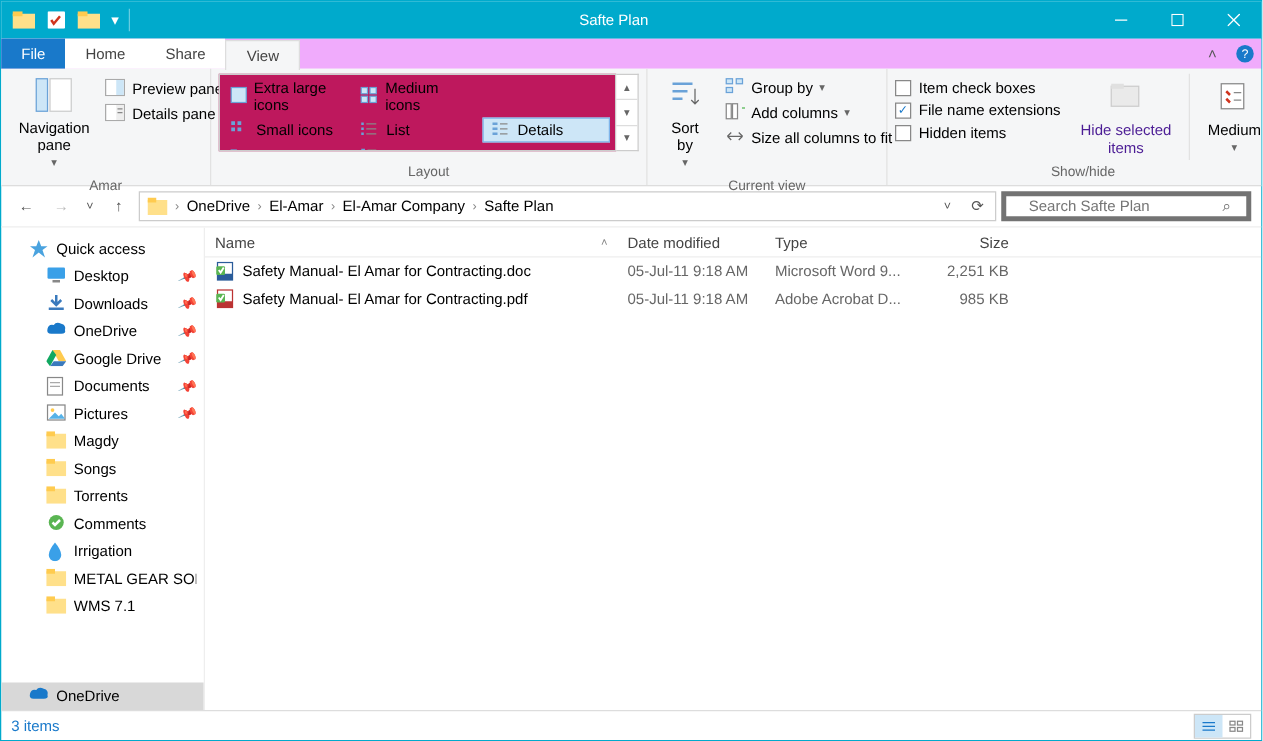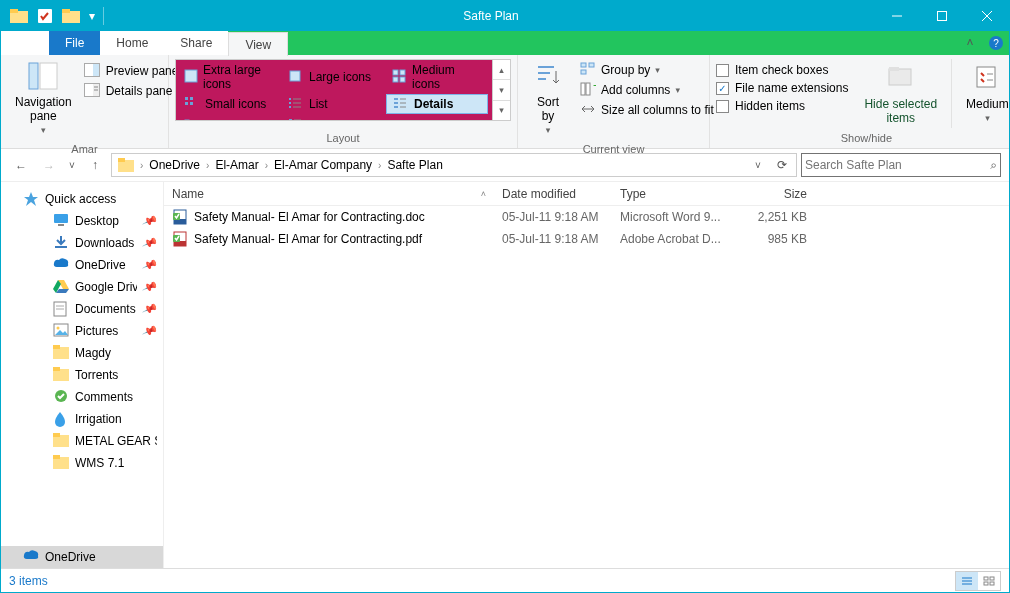--- a/index.html
+++ b/index.html
@@ -9,68 +9,68 @@
 
 .titlebar { height: 30px; background: #00aacc; display: flex; align-items: center; color: #fff; }
 .qat { display: flex; align-items: center; padding-left: 6px; gap: 2px; }
 .qat-icon { width: 24px; height: 24px; display: flex; align-items: center; justify-content: center; }
 .qat-sep { width: 1px; height: 18px; background: rgba(255,255,255,0.4); margin: 0 4px; }
 .title-text { flex: 1; text-align: center; font-size: 12px; color: #fff; }
 .win-controls { display: flex; }
 .win-btn { width: 45px; height: 30px; display: flex; align-items: center; justify-content: center; color: #fff; }
 
 
-.tabrow { height: 24px; background: #22c55e; display: flex; border-bottom: 0; margin-left: 48px; }
+.tabrow { height: 24px; background: #f0abfc; display: flex; border-bottom: 0; }
 .tab { padding: 0 16px; height: 24px; display: flex; align-items: center; color: #444; background: #fff; }
 .tab.file { background: #1979ca; color: #fff; }
 .tab.active { background: #f5f6f7; position: relative; top: 1px; border-top: 1px solid #ddd; border-left: 1px solid #ddd; border-right: 1px solid #ddd; }
 .tab-spacer { flex: 1; }
 .tab-ctrl { width: 26px; display: flex; align-items: center; justify-content: center; color: #555; }
 
 
 .ribbon { height: 94px; background: #f5f6f7; border-bottom: 1px solid #ddd; display: flex; }
 .group { border-right: 1px solid #e2e2e2; display: flex; flex-direction: column; }
 .group-body { flex: 1; display: flex; padding: 4px 6px; }
 .group-label { height: 16px; text-align: center; font-size: 11px; color: #666; }
 .big-btn { display: flex; flex-direction: column; align-items: center; justify-content: center; padding: 2px 8px; text-align: center; line-height: 14px; }
 .big-btn .ico { width: 32px; height: 32px; margin-bottom: 2px; }
 .chk-col { display: flex; flex-direction: column; gap: 4px; padding-top: 4px; }
 .chk-row { display: flex; align-items: center; gap: 6px; white-space: nowrap; }
 .chk-row .ico { width: 16px; height: 16px; }
 .layout-grid { display: flex; flex-direction: column; gap: 2px; border: 1px solid #ccc; padding: 2px; background: #be185d; height: 62px; overflow: hidden; width: 318px; }
 .layout-row { display: flex; gap: 2px; }
 .layout-opt { display: flex; align-items: center; gap: 5px; padding: 1px 6px; width: 102px; }
-.layout-opt.sel { background: #cde6f7; border: 1px solid #7eb4ea; font-weight: bold; }
+.layout-opt.sel { background: #cde6f7; border: 1px solid #7eb4ea; }
 .layout-opt .ico { width: 16px; height: 16px; }
 .scroll-col { width: 18px; display: flex; flex-direction: column; border: 1px solid #ccc; border-left: 0; height: 62px; background: #fff; }
 .scroll-col div { flex: 1; display: flex; align-items: center; justify-content: center; border-bottom: 1px solid #ddd; color: #666; font-size: 9px; }
 .scroll-col div:last-child { border-bottom: 0; }
 .cv-col { display: flex; flex-direction: column; gap: 2px; padding-top: 2px; }
 .cv-row { display: flex; align-items: center; gap: 5px; white-space: nowrap; padding: 1px 2px; }
 .cv-row .ico { width: 16px; height: 16px; }
 .checkbox { width: 13px; height: 13px; border: 1px solid #888; background: #fff; display: inline-flex; align-items: center; justify-content: center; font-size: 10px; color: #1979ca; }
 
 
 .addrrow { height: 32px; display: flex; align-items: center; padding: 0 8px; gap: 4px; border-bottom: 0; }
 .nav-btn { width: 24px; height: 24px; display: flex; align-items: center; justify-content: center; color: #555; }
 .nav-btn.disabled { color: #bbb; }
 .addrbox { flex: 1; height: 24px; border: 1px solid #ccc; display: flex; align-items: center; padding: 0 2px; gap: 0; }
 .crumb { padding: 0 4px; display: flex; align-items: center; gap: 4px; height: 22px; }
 .crumb-sep { color: #888; font-size: 10px; padding: 0 2px; }
 .addr-spacer { flex: 1; }
 .addr-ctrl { width: 24px; height: 22px; display: flex; align-items: center; justify-content: center; color: #555; }
-.searchbox { width: 200px; height: 24px; border: 1px solid #737373; display: flex; align-items: center; padding: 0 3px; color: #888; }
+.searchbox { width: 200px; height: 24px; border: 4px solid #737373; display: flex; align-items: center; padding: 0 18px; color: #888; }
 .searchbox input { border: 0; outline: 0; flex: 1; font-size: 12px; color: #888; }
 
 
 .content { flex: 1; display: flex; overflow: hidden; border-top: 1px solid #eee; }
 .navpane { width: 163px; border-right: 1px solid #eee; overflow-y: auto; padding-top: 6px; display: flex; flex-direction: column; }
 .nav-spacer { flex: 1; }
 .nav-item { display: flex; align-items: center; gap: 6px; padding: 3px 6px 3px 22px; white-space: nowrap; overflow: hidden; }
-.nav-item.lvl2 { padding-left: 52px; }
+.nav-item.lvl2 { padding-left: 36px; }
 .nav-item.sel { background: #d8d8d8; }
 .nav-item .ico { width: 16px; height: 16px; flex-shrink: 0; }
 .pin { width: 14px; text-align: center; color: #7a7a7a; font-size: 11px; transform: rotate(20deg); }
 .filepane { flex: 1; display: flex; flex-direction: column; }
 .cols { display: flex; height: 24px; align-items: center; border-bottom: 1px solid #eee; color: #444; }
 .col { padding: 0 8px; display: flex; align-items: center; gap: 6px; }
 .col.name { flex: 0 0 330px; }
 .col.date { flex: 0 0 118px; }
 .col.type { flex: 0 0 118px; }
 .col.size { flex: 0 0 85px; justify-content: flex-end; }
@@ -197,28 +197,20 @@
       <div class="group-body">
         <div class="layout-grid">
           <div class="layout-row">
             <div class="layout-opt">
                 <span class="ico">
                   <svg width="14" height="14">
                     <rect x="1" y="1" width="12" height="12" fill="#cde6f7" stroke="#6aa2d8"></rect>
                   </svg>
                 </span>
                 <span>Extra large icons</span>
-              </div>
-            <div class="layout-opt">
-                <span class="ico">
-                  <svg width="14" height="14">
-                    <rect x="2" y="2" width="10" height="10" fill="#cde6f7" stroke="#6aa2d8"></rect>
-                  </svg>
-                </span>
-                <span>Large icons</span>
               </div>
             <div class="layout-opt">
                 <span class="ico">
                   <svg width="14" height="14">
                     <rect x="1" y="1" width="5" height="5" fill="#cde6f7" stroke="#6aa2d8"></rect>
                     <rect x="8" y="1" width="5" height="5" fill="#cde6f7" stroke="#6aa2d8"></rect>
                     <rect x="1" y="8" width="5" height="5" fill="#cde6f7" stroke="#6aa2d8"></rect>
                     <rect x="8" y="8" width="5" height="5" fill="#cde6f7" stroke="#6aa2d8"></rect>
                   </svg>
                 </span>
@@ -359,21 +351,21 @@
             </div>
           <div class="chk-row">
               <span class="checkbox">✓</span>
               <span>File name extensions</span>
             </div>
           <div class="chk-row">
               <span class="checkbox"></span>
               <span>Hidden items</span>
             </div>
         </div>
-        <div class="big-btn" style="color:#14532d;margin-left:8px">
+        <div class="big-btn" style="color:#4c1d95;margin-left:8px">
           <div class="ico">
               <svg width="30" height="28">
                 <rect x="4" y="6" width="22" height="16" fill="#eaeaea" stroke="#ccc"></rect>
                 <rect x="4" y="4" width="10" height="4" fill="#e0e0e0"></rect>
               </svg>
             </div>
           <span style="white-space:pre">Hide selected
 items</span>
         </div>
         <div style="width:1px;background:#e2e2e2;margin:0 6px"></div>
@@ -515,20 +507,29 @@
             </span>
             <span style="flex:1;overflow:hidden;text-overflow:clip">Magdy</span>
           </div>
           <div class="nav-item lvl2">
             <span class="ico">
               <svg width="16" height="14">
                 <rect x="0" y="2" width="16" height="12" fill="#ffe08a"></rect>
                 <rect x="0" y="0" width="7" height="4" fill="#ffcb4f"></rect>
               </svg>
             </span>
+            <span style="flex:1;overflow:hidden;text-overflow:clip">Songs</span>
+          </div>
+          <div class="nav-item lvl2">
+            <span class="ico">
+              <svg width="16" height="14">
+                <rect x="0" y="2" width="16" height="12" fill="#ffe08a"></rect>
+                <rect x="0" y="0" width="7" height="4" fill="#ffcb4f"></rect>
+              </svg>
+            </span>
             <span style="flex:1;overflow:hidden;text-overflow:clip">Torrents</span>
           </div>
           <div class="nav-item lvl2">
             <span class="ico">
               <svg width="16" height="14">
                 <circle cx="8" cy="7" r="6" fill="#5ab552"></circle>
                 <path d="M5 7 L7 9 L11 5" stroke="#fff" stroke-width="2" fill="none"></path>
               </svg>
             </span>
             <span style="flex:1;overflow:hidden;text-overflow:clip">Comments</span>

